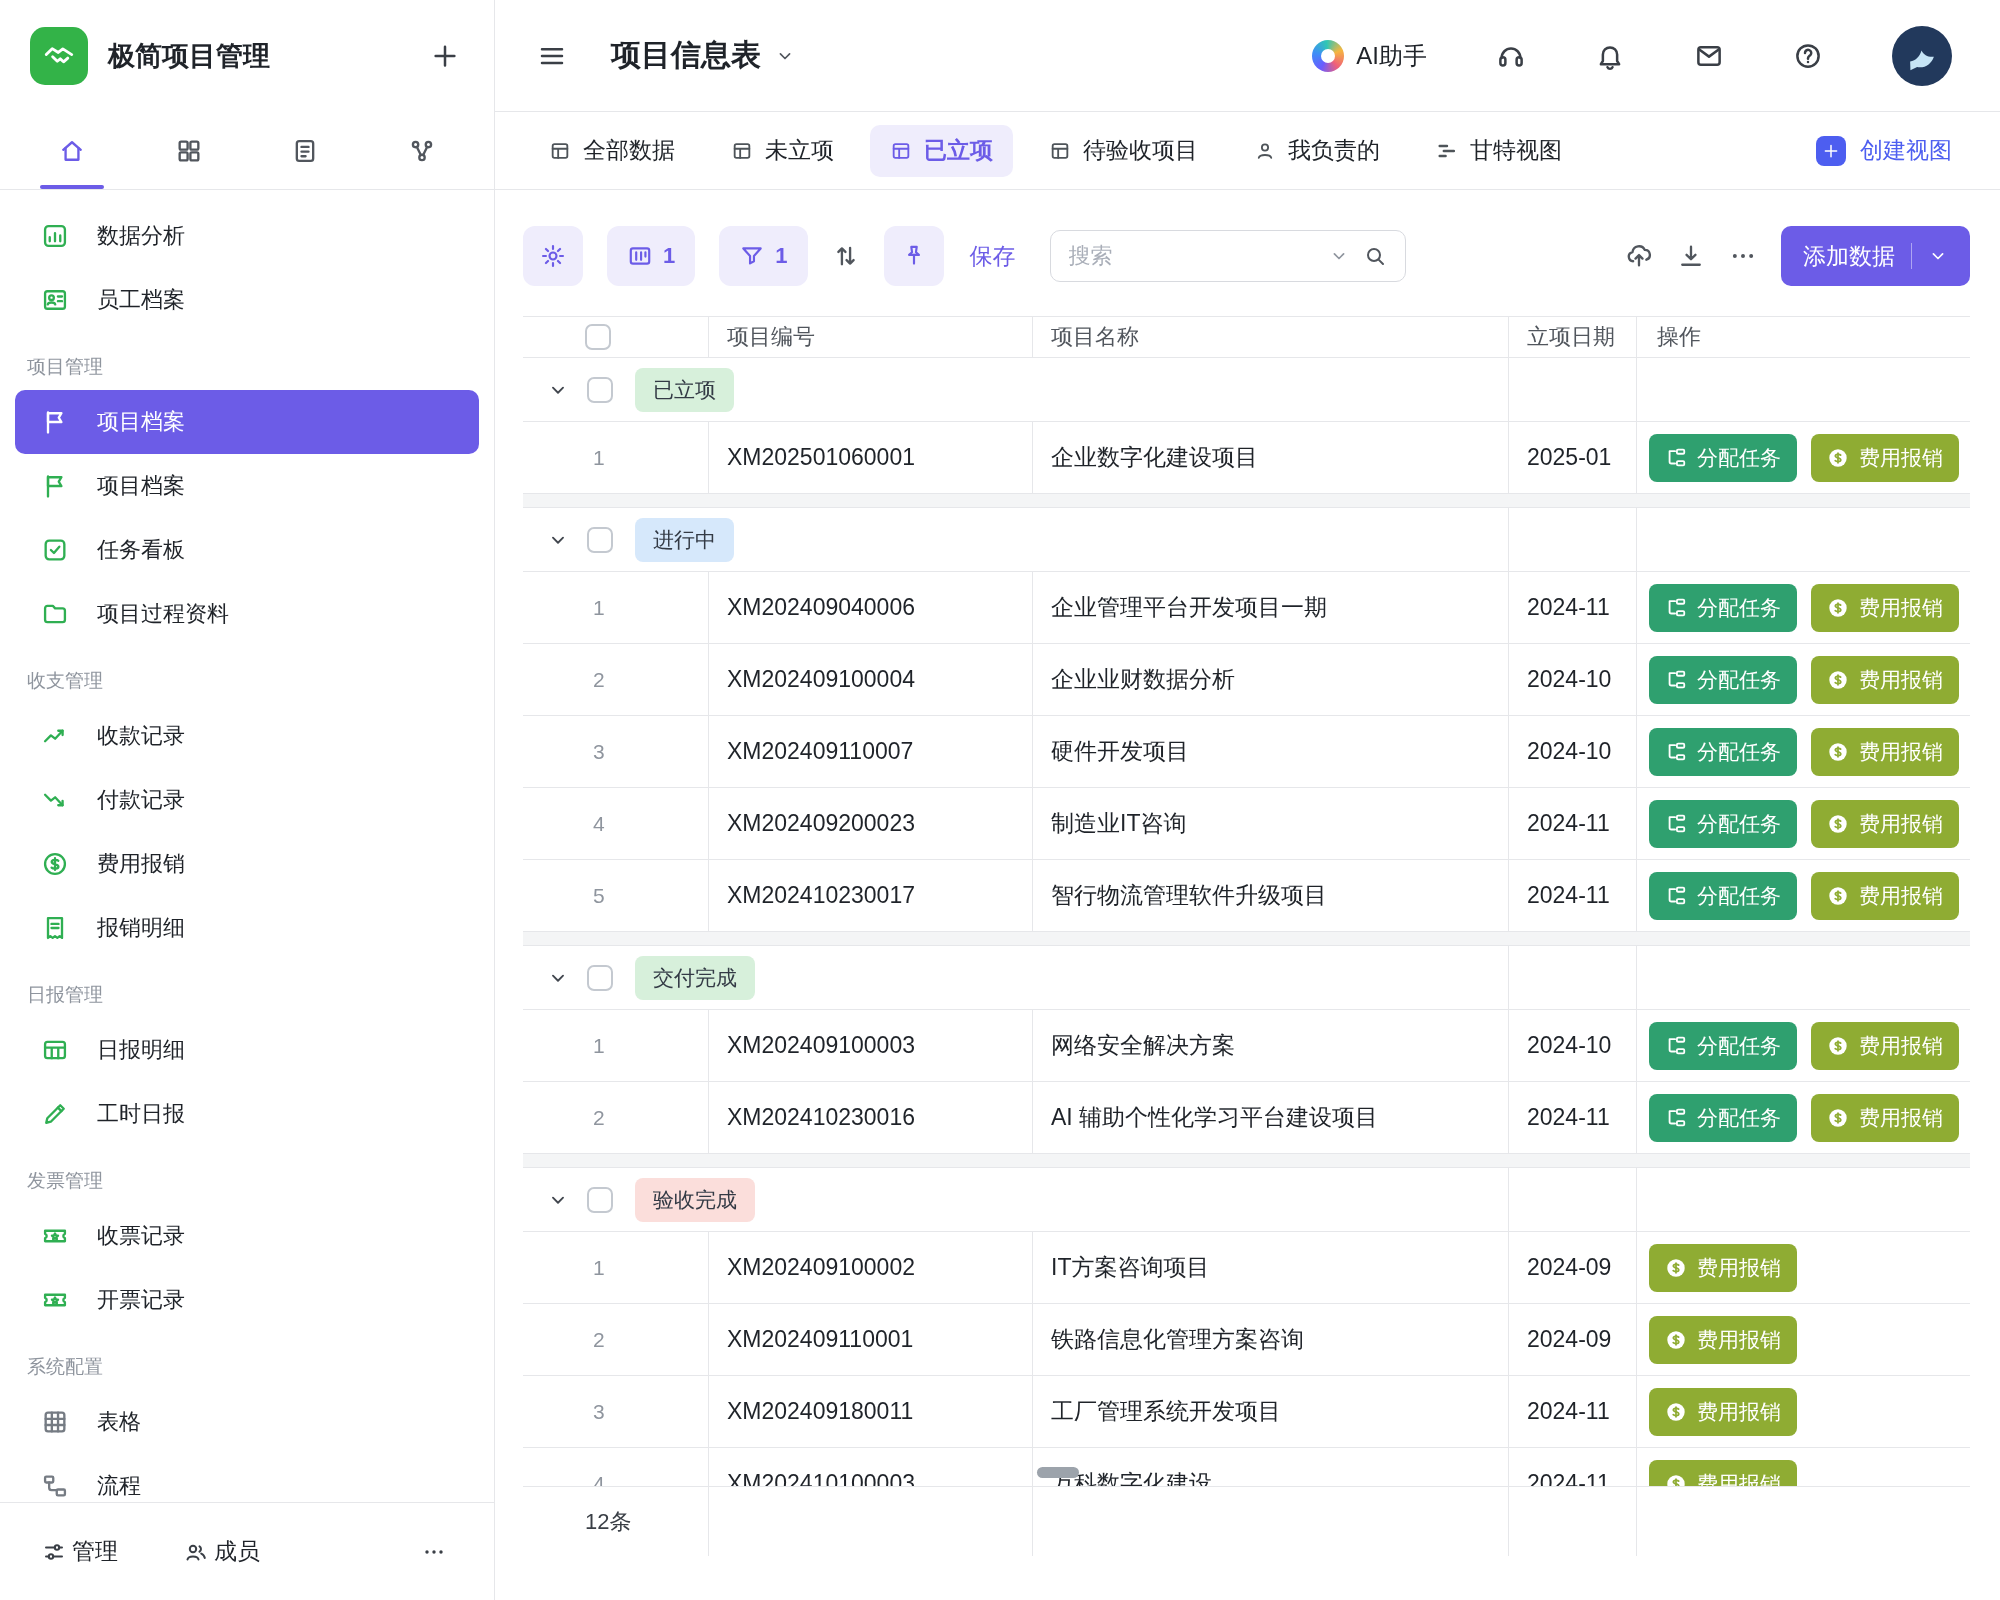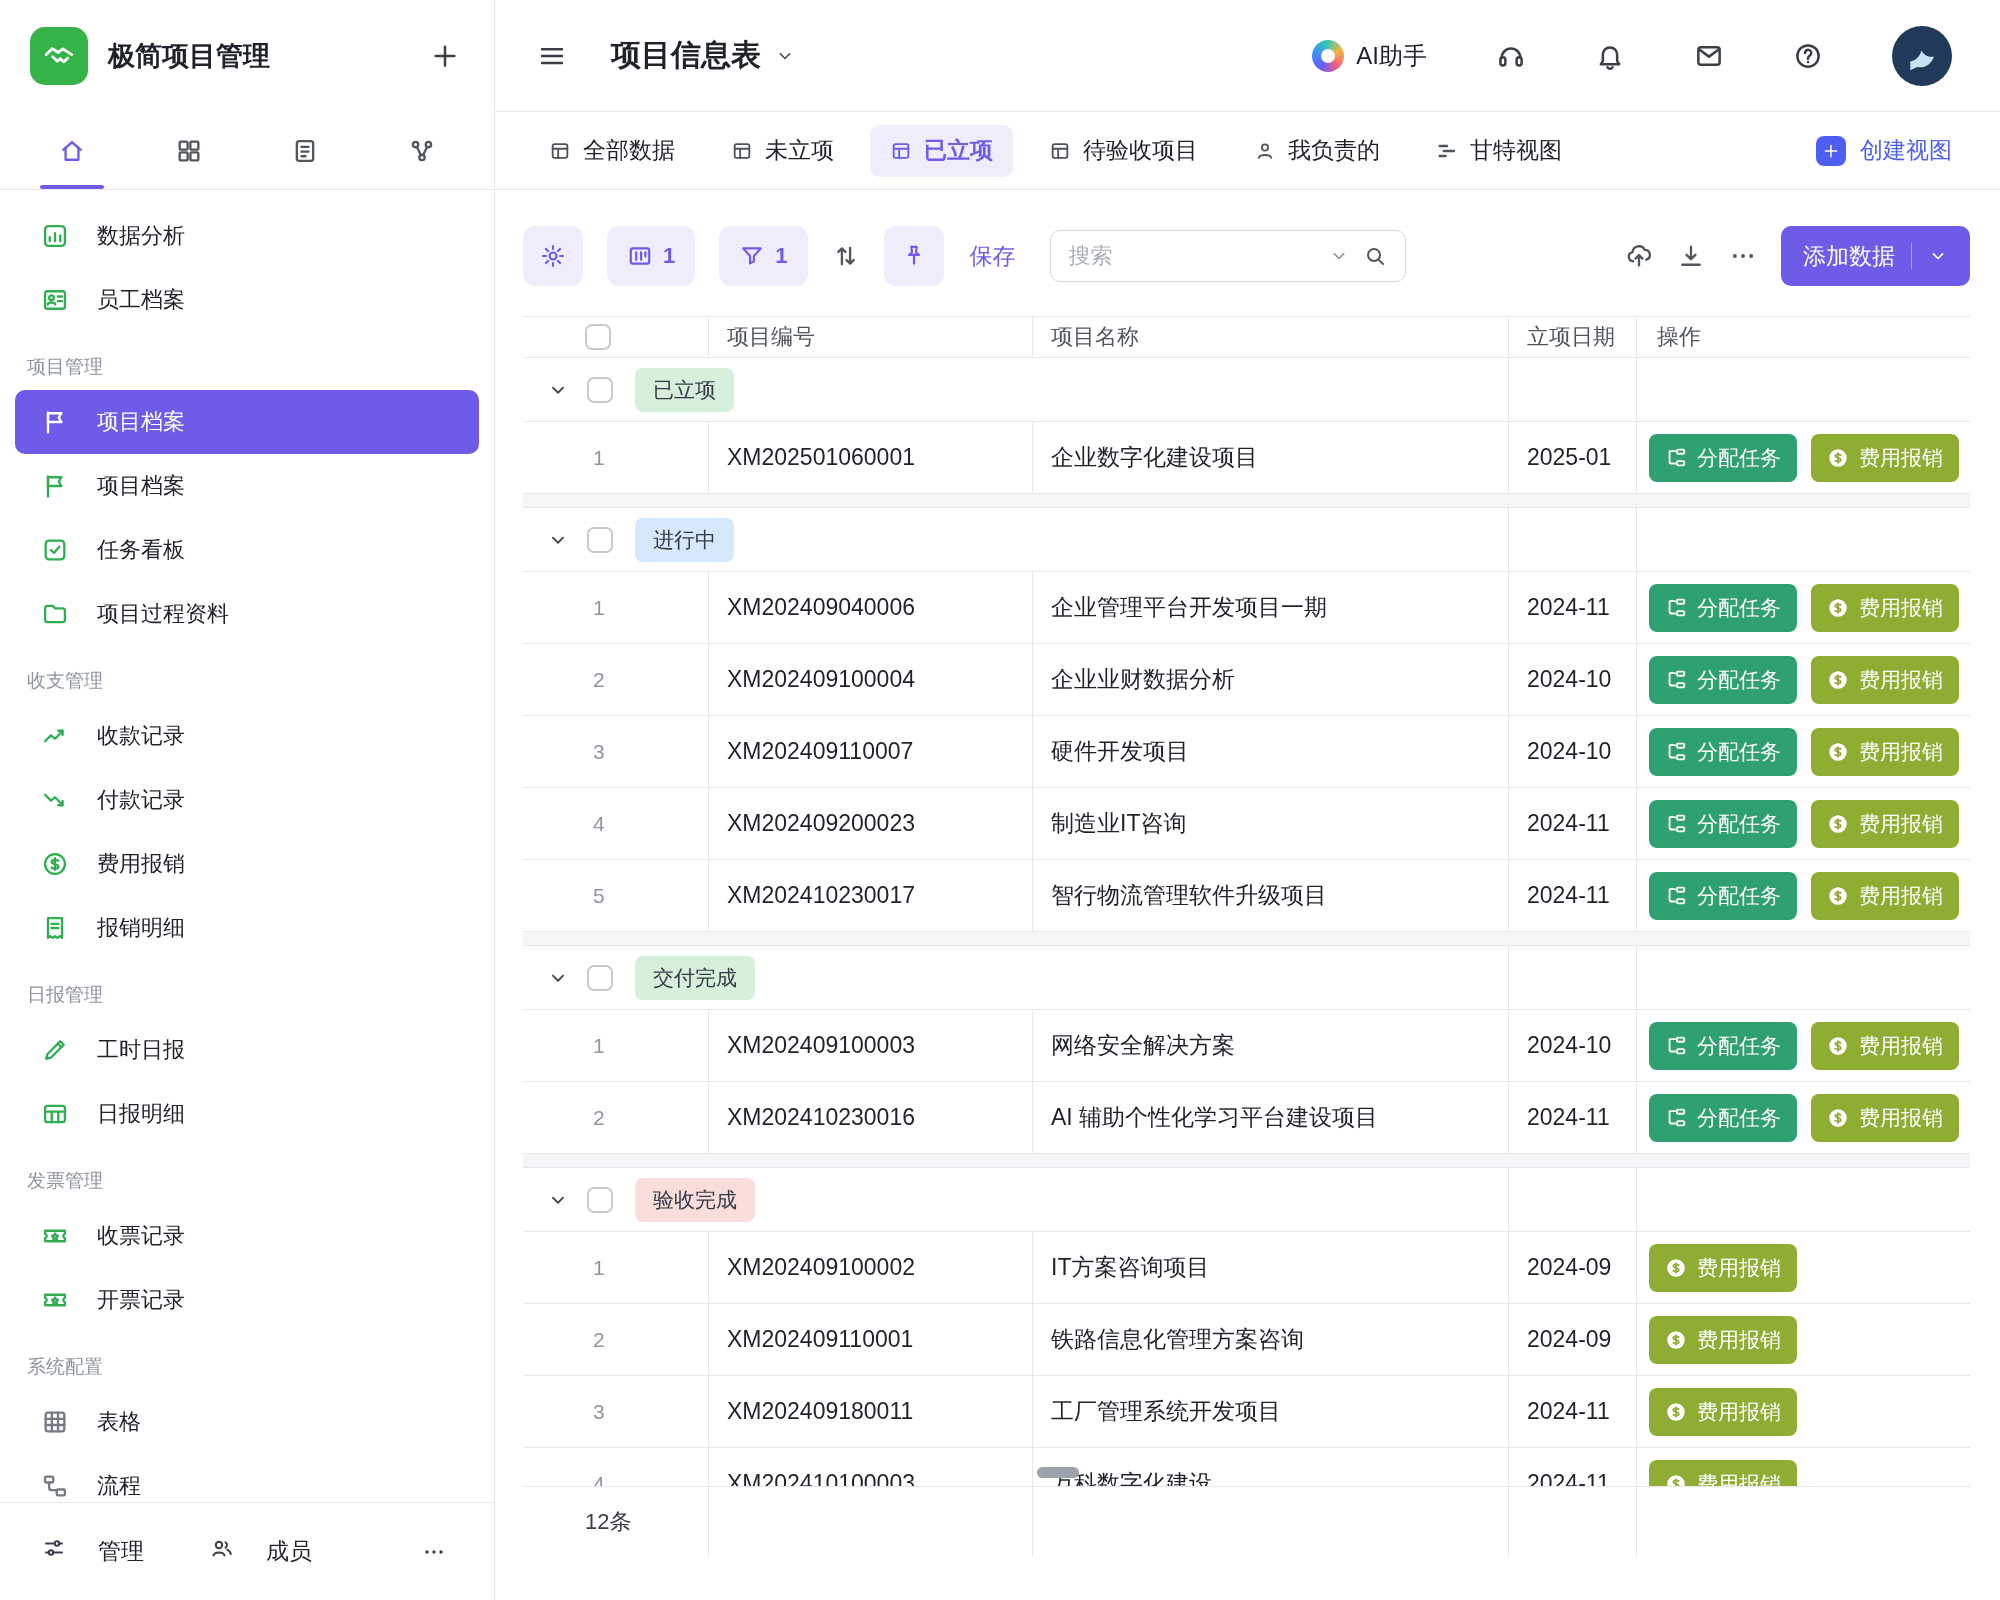--- a/index.html
+++ b/index.html
@@ -30,21 +30,21 @@
   .sb-tab.active{color:var(--accent)}
   .sb-tab.active::after{content:"";position:absolute;bottom:0;left:50%;transform:translateX(-50%);width:64px;height:4px;border-radius:2px;background:var(--accent)}
   .sb-menu{flex:1;overflow:hidden;padding:14px 15px 0 15px}
   .sb-item{height:64px;border-radius:10px;display:flex;align-items:center;gap:28px;padding-left:26px;font-size:22px;color:var(--txt);cursor:pointer}
   .sb-item .icon{color:var(--icon-green)}
   .sb-item.gray .icon{color:#757B83}
   .sb-item.active{background:var(--accent);color:#fff}
   .sb-item.active .icon{color:#fff}
   .sb-section{height:58px;display:flex;align-items:flex-end;padding:0 0 10px 12px;font-size:19px;color:var(--muted)}
   .sb-footer{height:98px;flex:none;border-top:1px solid var(--line);display:flex;align-items:center;gap:66px;padding:0 48px 0 42px;font-size:23px}
-  .sbf-item{display:flex;gap:32px;color:var(--txt);cursor:pointer}
+  .sbf-item{display:flex;align-items:center;gap:6px;color:var(--txt);cursor:pointer}
   .sbf-item .icon{color:#3A3F46}
   .sbf-more{margin-left:auto;color:#3A3F46;cursor:pointer}
 
   
   .main{flex:1;display:flex;flex-direction:column;min-width:0}
   .topbar{height:112px;flex:none;display:flex;align-items:center;padding:0 48px 0 42px;border-bottom:1px solid var(--line)}
   .burger{color:#3A3F46;cursor:pointer}
   .tb-title{font-size:30px;font-weight:bold;margin-left:44px}
   .tb-chev{color:#51565D;margin-left:14px;cursor:pointer}
   .tb-right{margin-left:auto;display:flex;align-items:center;gap:69px}
@@ -264,34 +264,34 @@
               <path d="M6 3.5h12v17l-2-1.5-2 1.5-2-1.5-2 1.5-2-1.5-2 1.5z"></path>
               <path d="M9 8.5h6M9 12h6"></path>
             </svg>
           </span>
           <span>报销明细</span>
         </div>
         <div class="sb-section">日报管理</div>
         <div class="sb-item">
           <span class="icon i28">
             <svg viewBox="0 0 24 24" fill="none" stroke="currentColor" stroke-width="2" stroke-linecap="round" stroke-linejoin="round">
+              <rect x="3.5" y="5" width="17" height="14" rx="2"></rect>
+              <path d="M3.5 10h17M9.2 10v9M14.8 10v9"></path>
+            </svg>
+          </span>
+          <span>日报明细</span>
+        </div>
+        <div class="sb-item">
+          <span class="icon i28">
+            <svg viewBox="0 0 24 24" fill="none" stroke="currentColor" stroke-width="2" stroke-linecap="round" stroke-linejoin="round">
               <path d="M4.5 19.5l.9-3.9L16.5 4.5l3 3L8.4 18.6z"></path>
               <path d="M14.5 6.5l3 3"></path>
             </svg>
           </span>
           <span>工时日报</span>
-        </div>
-        <div class="sb-item">
-          <span class="icon i28">
-            <svg viewBox="0 0 24 24" fill="none" stroke="currentColor" stroke-width="2" stroke-linecap="round" stroke-linejoin="round">
-              <rect x="3.5" y="5" width="17" height="14" rx="2"></rect>
-              <path d="M3.5 10h17M9.2 10v9M14.8 10v9"></path>
-            </svg>
-          </span>
-          <span>日报明细</span>
         </div>
         <div class="sb-section">发票管理</div>
         <div class="sb-item">
           <span class="icon i28">
             <svg viewBox="0 0 24 24" fill="none" stroke="currentColor" stroke-width="2" stroke-linecap="round" stroke-linejoin="round">
               <path d="M3.5 7.5h17v2.6a2 2 0 000 3.8v2.6h-17v-2.6a2 2 0 000-3.8z"></path>
               <path d="M12 9.8l.8 1.6 1.8.3-1.3 1.3.3 1.8-1.6-.9-1.6.9.3-1.8-1.3-1.3 1.8-.3z"></path>
             </svg>
           </span>
           <span>收票记录</span>

